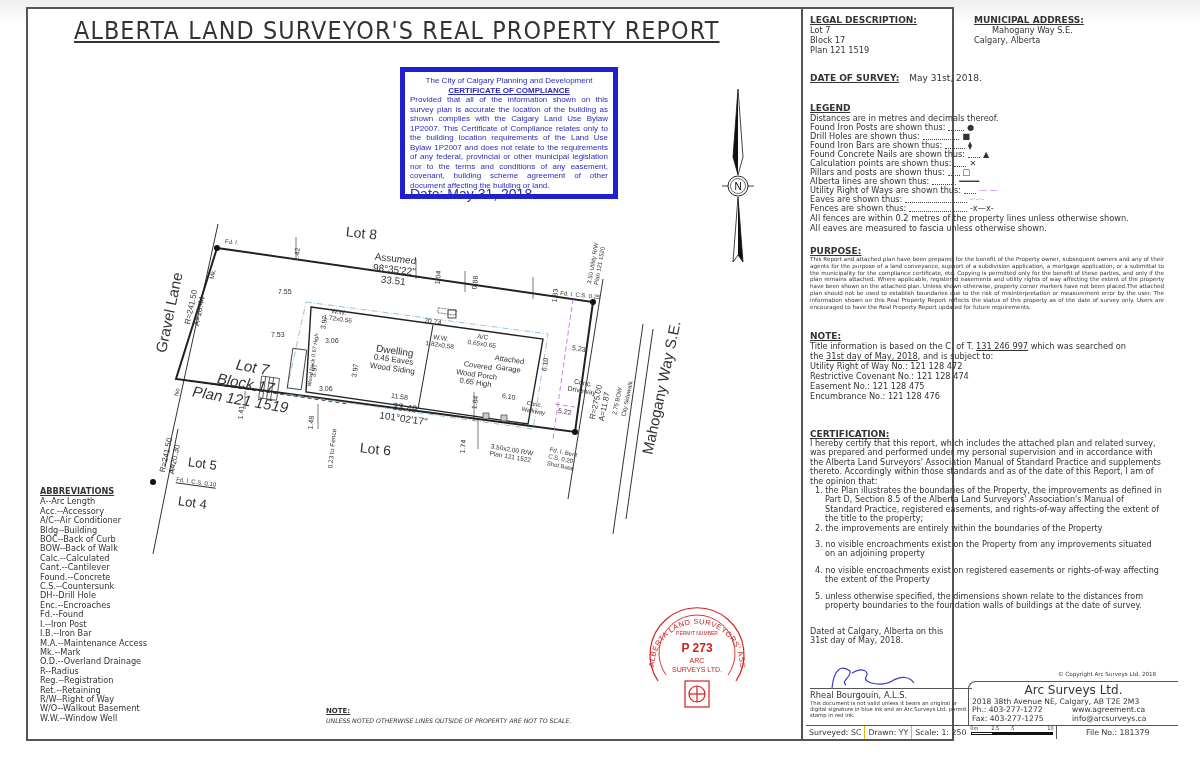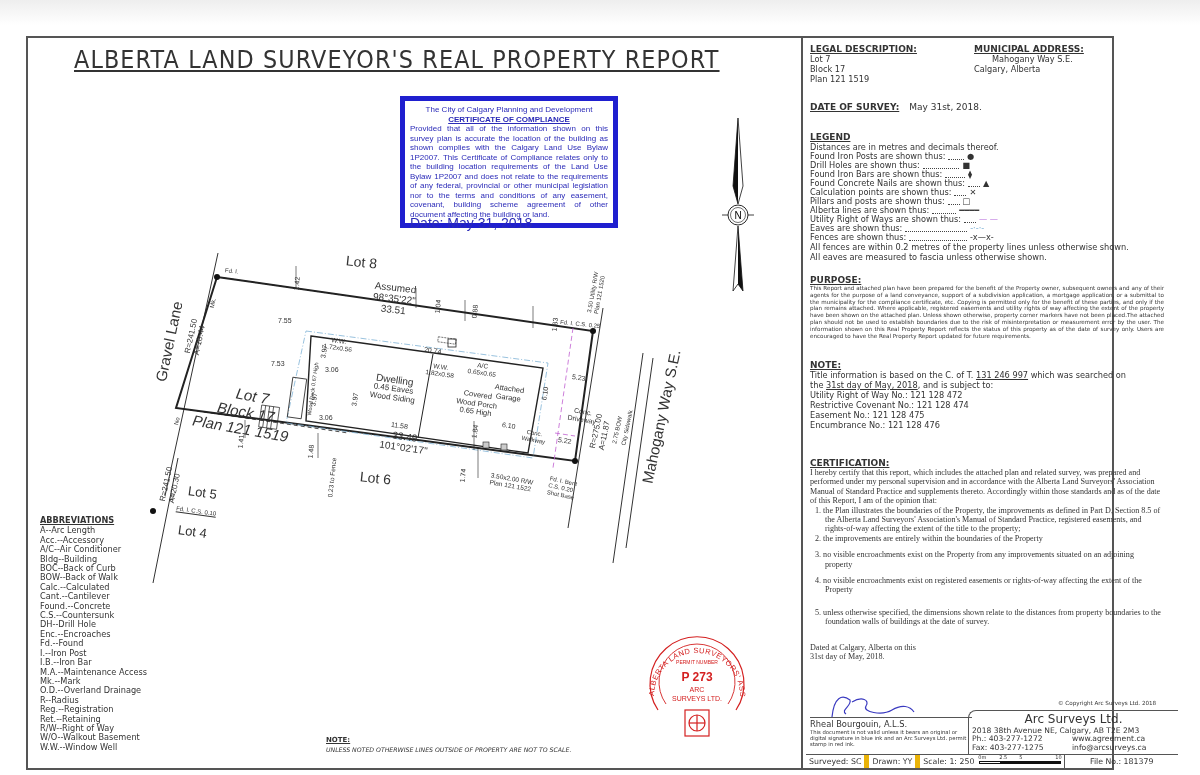--- a/index.html
+++ b/index.html
@@ -4,21 +4,21 @@
 <style>
   * { box-sizing: border-box; margin: 0; padding: 0; }
   html, body { width: 1200px; height: 775px; overflow: hidden; }
   body {
     background: linear-gradient(#eeeeee, #ffffff 25px);
     font-family: "DejaVu Sans", sans-serif;
     color: #222;
     position: relative;
   }
   .sheet {
-    position: absolute; left: 26px; top: 36px; width: 1088px; height: 734px;
+    position: absolute; left: 26px; top: 7px; width: 928px; height: 734px;
     background: #fff; border: 2px solid #555;
   }
   .divider-v { position: absolute; left: 773px; top: 0; width: 2px; height: 730px; background: #555; }
   .title {
     position: absolute; left: 46px; top: 8px; font-size: 24px; letter-spacing: 1.2px;
     text-decoration: underline; color: #333; font-family: "DejaVu Sans", sans-serif;
     transform: scaleX(0.93); transform-origin: left top;
   }
   .coc {
     position: absolute; left: 372px; top: 58px; width: 218px; height: 132px;
@@ -37,39 +37,39 @@
   .note-left { position: absolute; left: 298px; top: 698px; font-size: 7px; color: #333; }
   .note-left .h { font-weight: bold; text-decoration: underline; }
   .note-left .t { font-style: italic; font-size: 6.2px; margin-top: 2px; }
   .right { position: absolute; left: 778px; top: 0; width: 370px; height: 730px; font-size: 8.2px; color: #333; }
   .r-block { position: absolute; }
   .uh { font-weight: bold; text-decoration: underline; font-size: 9px; }
   .line { line-height: 10px; white-space: nowrap; }
   .legend-row { display: flex; align-items: center; line-height: 9px; white-space: nowrap; }
   .legend-row .dots { flex: 0 0 auto; border-bottom: 1px dotted #444; height: 6px; margin: 0 3px; }
   .purpose { font-size: 5.6px; line-height: 6.8px; text-align: justify; width: 354px; }
-  .cert { font-size: 8.1px; line-height: 9.4px; width: 352px; font-family: Liberation Serif, serif; }
+  .cert { font-size: 8.1px; line-height: 9.4px; width: 352px; }
   .cert .ind { padding-left: 15px; text-indent: -10px; }
   .copyright { position: absolute; left: 252px; top: 662px; font-size: 5.6px; }
   .firm {
     position: absolute; left: 162px; top: 672px; width: 210px; height: 44px;
     border: 1px solid #555; border-radius: 8px 0 0 0; border-right: none; border-bottom: none;
   }
   .firm .name { text-align: center; font-size: 12px; margin-top: 1px; }
   .firm .addr { font-size: 7.6px; padding-left: 3px; line-height: 9px; white-space: nowrap; }
   .firm .row2 { display: flex; font-size: 7.6px; padding-left: 3px; line-height: 8.5px; white-space: nowrap; }
   .firm .row2 span:first-child { width: 100px; }
   .sig { position: absolute; left: 4px; top: 654px; width: 160px; }
   .sig .nm { font-size: 8.3px; border-top: 1px solid #555; padding-top: 1px; margin-top: 25px; width: 162px; }
   .sig .dis { font-size: 5.3px; line-height: 6px; }
   .footer {
     position: absolute; left: 0; top: 716px; width: 372px; height: 14px; border-top: 1px solid #555;
     display: flex; font-size: 7.8px; align-items: center;
   }
-  .footer > div { border-right: 5px solid #eab308; height: 100%; display: flex; align-items: center; padding: 0 3px; white-space: nowrap; }
+  .footer > div { border-right: 1px solid #eab308; height: 100%; display: flex; align-items: center; padding: 0 3px; white-space: nowrap; }
   .seal { position: absolute; left: 614px; top: 590px; width: 110px; height: 118px; }
 </style>
 </head>
 <body>
 
 <div class="sheet">
 
   <div class="plan">
     <div class="title">ALBERTA LAND SURVEYOR'S REAL PROPERTY REPORT</div>
 
@@ -411,21 +411,21 @@
       <div class="line">Encumbrance No.: 121 128 476</div>
     </div>
 
     <div class="r-block" style="left:4px;top:420px">
       <div class="uh">CERTIFICATION:</div>
       <div class="cert">
         <div>I hereby certify that this report, which includes the attached plan and related survey, was prepared and performed under my personal supervision and in accordance with the Alberta Land Surveyors' Association Manual of Standard Practice and supplements thereto. Accordingly within those standards and as of the date of this Report, I am of the opinion that:</div>
         <div class="ind">1. the Plan illustrates the boundaries of the Property, the improvements as defined in Part D, Section 8.5 of the Alberta Land Surveyors' Association's Manual of Standard Practice, registered easements, and rights-of-way affecting the extent of the title to the property;</div>
         <div class="ind" style="margin-bottom:7px">2. the improvements are entirely within the boundaries of the Property</div>
         <div class="ind" style="margin-bottom:7px">3. no visible encroachments exist on the Property from any improvements situated on an adjoining property</div>
-        <div class="ind" style="margin-bottom:13px">4. no visible encroachments exist on registered easements or rights-of-way affecting the extent of the Property</div>
+        <div class="ind" style="margin-bottom:7px">4. no visible encroachments exist on registered easements or rights-of-way affecting the extent of the Property</div>
         <div class="ind" style="margin-bottom:16px">5. unless otherwise specified, the dimensions shown relate to the distances from property boundaries to the foundation walls of buildings at the date of survey.</div>
         <div>Dated at Calgary, Alberta on this</div>
         <div>31st day of May, 2018.</div>
       </div>
     </div>
 
     <div class="sig">
       <svg style="position:absolute;left:12px;top:0" width="100" height="30" viewBox="0 0 100 30">
         <path d="M10 25 C 12 5, 20 2, 28 8 C 30 14, 18 18, 24 22 M 30 10 C 40 4, 48 8, 44 14 C 40 20, 60 24, 70 18 C 80 12, 88 14, 92 20" fill="none" stroke="#3a3ac0" stroke-width="1.2"></path>
       </svg>

